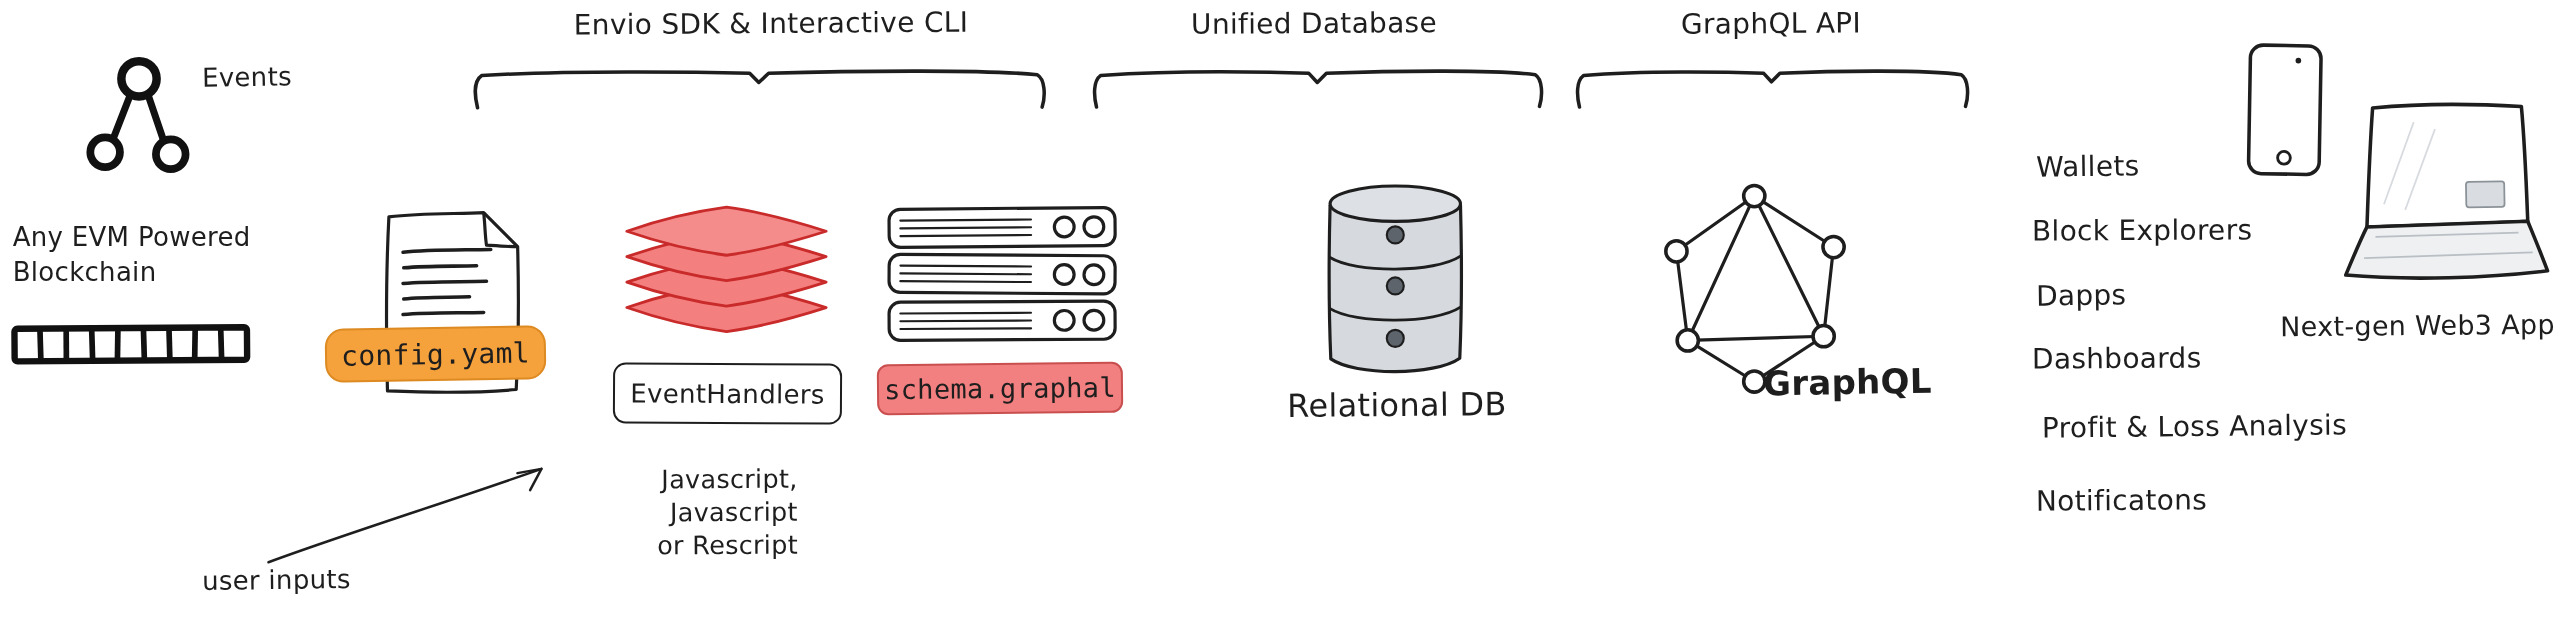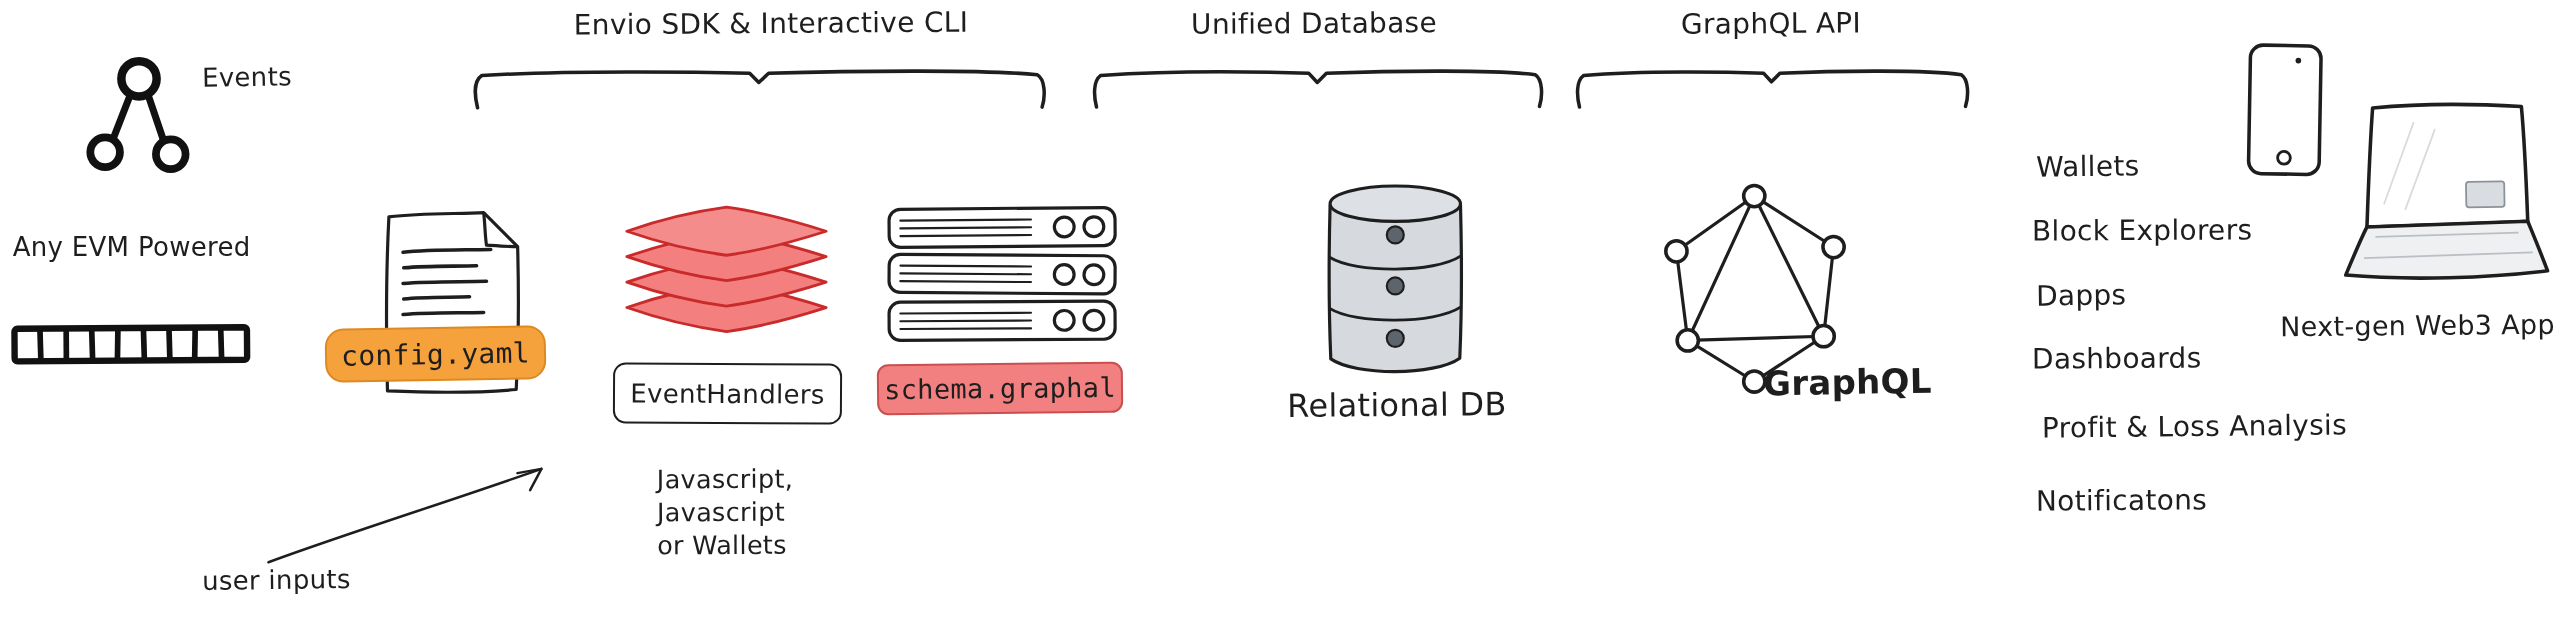--- a/index.html
+++ b/index.html
@@ -8,43 +8,44 @@
   .stage { position:relative; width:2576px; height:624px; background:#ffffff; overflow:hidden; }
   .abs { position:absolute; }
   .hand { font-family:"DejaVu Sans", sans-serif; color:#1e1e1e; letter-spacing:0.3px; white-space:nowrap; }
   .section-title { font-size:28px; text-align:center; transform:rotate(-0.4deg); }
   .small-label { font-size:26px; }
   .mono { font-family:"DejaVu Sans Mono", monospace; }
   .pill { display:flex; align-items:center; justify-content:center; }
   .pill-config { background:#f6a23c; border:2.1px solid #dd8a22; border-radius:18.4px; font-size:28px; transform:rotate(-1deg); }
   .pill-schema { background:#f28080; border:2.1px solid #c94f4f; border-radius:11.3px; font-size:27px; transform:rotate(-0.6deg); }
   .box-handlers { background:#ffffff; border:2.8px solid #1e1e1e; border-radius:12.7px; font-size:26px; transform:rotate(0.3deg); display:flex; align-items:center; justify-content:center; }
-  .multiline { line-height:33px; font-size:25.5px; }
+  .multiline { line-height:33px; font-size:25.5px;text-align:right; }
   .blockchain-text { line-height:35px; font-size:26px; }
   .list-item { font-size:28px; }
   svg { display:block; overflow:visible; }
 </style>
 </head>
 <body>
 
 <div class="stage">
 
   <div class="abs" style="left:86px; top:52px; width:106px; height:127px;">
     <svg width="106" height="127" viewBox="0 0 150 180">
       <path d="M63,60 L38,124" stroke="#111111" stroke-width="10" fill="none" stroke-linecap="round"></path>
       <path d="M88,61 L110,126" stroke="#111111" stroke-width="10" fill="none" stroke-linecap="round"></path>
       <circle cx="75" cy="38" r="25" fill="#ffffff" stroke="#111111" stroke-width="12"></circle>
       <circle cx="27" cy="142" r="21" fill="#ffffff" stroke="#111111" stroke-width="11"></circle>
       <circle cx="120" cy="145" r="21" fill="#ffffff" stroke="#111111" stroke-width="11"></circle>
     </svg>
   </div>
   <div class="abs hand small-label" style="left:202px; top:62px; transform:rotate(-1deg);">Events</div>
 
-  <div class="abs hand blockchain-text" style="left:12.7px; top:230px;">
+  <div class="abs hand blockchain-text" style="left:12.7px; top:220px;">
     <div>Any EVM Powered</div>
+    <div>Blockchain</div>
   </div>
 
   <div class="abs" style="left:11.3px; top:323px; transform:rotate(-0.4deg);">
     <svg width="241" height="44" viewBox="0 0 340 62">
       <rect x="5" y="7" width="328" height="46" rx="4" fill="#ffffff" stroke="#111111" stroke-width="9"></rect>
       <path d="M41,9 L42,51" stroke="#111111" stroke-width="8"></path>
       <path d="M78,8 L78,52" stroke="#111111" stroke-width="8"></path>
       <path d="M114,9 L115,51" stroke="#111111" stroke-width="8"></path>
       <path d="M151,8 L150,52" stroke="#111111" stroke-width="8"></path>
       <path d="M187,9 L188,51" stroke="#111111" stroke-width="8"></path>
@@ -105,21 +106,21 @@
       <path d="M14,84 C60,68 110,56 155,50 C200,56 252,70 296,84 C252,98 200,112 155,118 C110,112 60,100 14,84 Z" fill="#f47f7f" stroke="#c92a2a" stroke-width="4" stroke-linejoin="round"></path>
       <path d="M14,48 C60,32 110,20 155,14 C200,20 252,34 296,48 C252,62 200,76 155,82 C110,76 60,64 14,48 Z" fill="#f58c8c" stroke="#c92a2a" stroke-width="4" stroke-linejoin="round"></path>
     </svg>
   </div>
   <div class="abs box-handlers hand" style="left:613px; top:363px; width:229px; height:61px;">
     <span>EventHandlers</span>
   </div>
   <div class="abs hand multiline" style="left:657px; top:463px; transform:rotate(-0.3deg);">
     <div>Javascript,</div>
     <div>Javascript</div>
-    <div>or Wallets</div>
+    <div>or Rescript</div>
   </div>
 
   <div class="abs" style="left:886px; top:207px;">
     <svg width="235" height="137" viewBox="0 0 332 194">
       <g transform="rotate(-0.5 166 28)">
         <rect x="4" y="2" width="320" height="54" rx="16" fill="#ffffff" stroke="#1e1e1e" stroke-width="4.5"></rect>
         <path d="M20,18 H205 M20,29 H205 M20,40 H205" stroke="#1e1e1e" stroke-width="3" fill="none" stroke-linecap="round"></path>
         <circle cx="252" cy="29" r="14" fill="#ffffff" stroke="#1e1e1e" stroke-width="4.5"></circle>
         <circle cx="294" cy="29" r="14" fill="#ffffff" stroke="#1e1e1e" stroke-width="4.5"></circle>
       </g>

